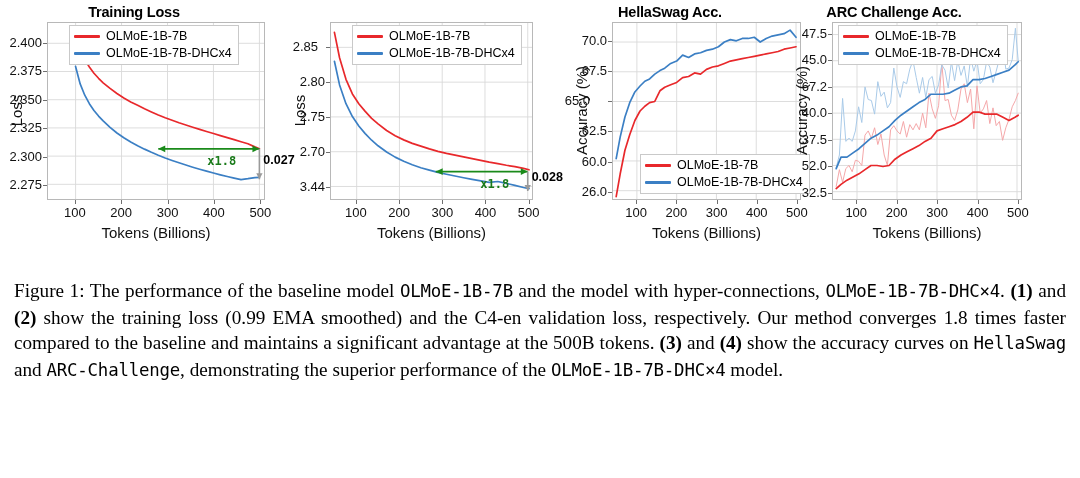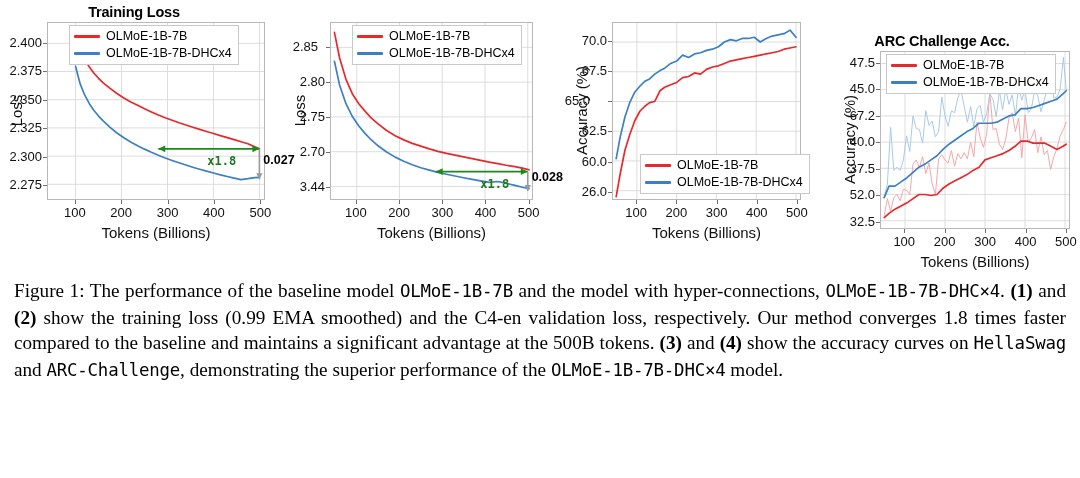--- a/index.html
+++ b/index.html
@@ -191,20 +191,21 @@
             <span class="legend-swatch" style="background: rgb(232, 40, 43);"></span>
             <span class="legend-label">OLMoE-1B-7B</span>
           </div>
           <div class="legend-row">
             <span class="legend-swatch" style="background: rgb(59, 127, 196);"></span>
             <span class="legend-label">OLMoE-1B-7B-DHCx4</span>
           </div>
         </div>
       </div>
       <div class="panel" style="left: 536px; width: 268px;">
+        <div class="panel-title">HellaSwag Acc.</div>
         <div class="plot" style="left: 76px; top: 22px; width: 189px; height: 178px;">
           <svg viewBox="0 0 189 178" preserveAspectRatio="none">
             <line x1="24.127659574468083" x2="24.127659574468083" y1="0" y2="178" stroke="#d9d9d9" stroke-width="0.9"></line>
             <line x1="64.34042553191489" x2="64.34042553191489" y1="0" y2="178" stroke="#d9d9d9" stroke-width="0.9"></line>
             <line x1="104.55319148936171" x2="104.55319148936171" y1="0" y2="178" stroke="#d9d9d9" stroke-width="0.9"></line>
             <line x1="144.7659574468085" x2="144.7659574468085" y1="0" y2="178" stroke="#d9d9d9" stroke-width="0.9"></line>
             <line x1="184.9787234042553" x2="184.9787234042553" y1="0" y2="178" stroke="#d9d9d9" stroke-width="0.9"></line>
             <line y1="169.58108108108104" y2="169.58108108108104" x1="0" x2="189" stroke="#d9d9d9" stroke-width="0.9"></line>
             <line y1="139.5135135135135" y2="139.5135135135135" x1="0" x2="189" stroke="#d9d9d9" stroke-width="0.9"></line>
             <line y1="109.4459459459459" y2="109.4459459459459" x1="0" x2="189" stroke="#d9d9d9" stroke-width="0.9"></line>
@@ -243,21 +244,21 @@
           <div class="legend-row">
             <span class="legend-swatch" style="background: rgb(232, 40, 43);"></span>
             <span class="legend-label">OLMoE-1B-7B</span>
           </div>
           <div class="legend-row">
             <span class="legend-swatch" style="background: rgb(59, 127, 196);"></span>
             <span class="legend-label">OLMoE-1B-7B-DHCx4</span>
           </div>
         </div>
       </div>
-      <div class="panel" style="left: 804px; width: 276px; margin-top: 29px;">
+      <div class="panel" style="left: 756px; width: 276px;">
         <div class="panel-title">ARC Challenge Acc.</div>
         <div class="plot" style="left: 76px; top: 22px; width: 190px; height: 178px;">
           <svg viewBox="0 0 190 178" preserveAspectRatio="none">
             <line x1="24.255319148936167" x2="24.255319148936167" y1="0" y2="178" stroke="#d9d9d9" stroke-width="0.9"></line>
             <line x1="64.68085106382979" x2="64.68085106382979" y1="0" y2="178" stroke="#d9d9d9" stroke-width="0.9"></line>
             <line x1="105.1063829787234" x2="105.1063829787234" y1="0" y2="178" stroke="#d9d9d9" stroke-width="0.9"></line>
             <line x1="145.53191489361703" x2="145.53191489361703" y1="0" y2="178" stroke="#d9d9d9" stroke-width="0.9"></line>
             <line x1="185.95744680851064" x2="185.95744680851064" y1="0" y2="178" stroke="#d9d9d9" stroke-width="0.9"></line>
             <line y1="170.58333333333334" y2="170.58333333333334" x1="0" x2="190" stroke="#d9d9d9" stroke-width="0.9"></line>
             <line y1="144.0952380952381" y2="144.0952380952381" x1="0" x2="190" stroke="#d9d9d9" stroke-width="0.9"></line>

